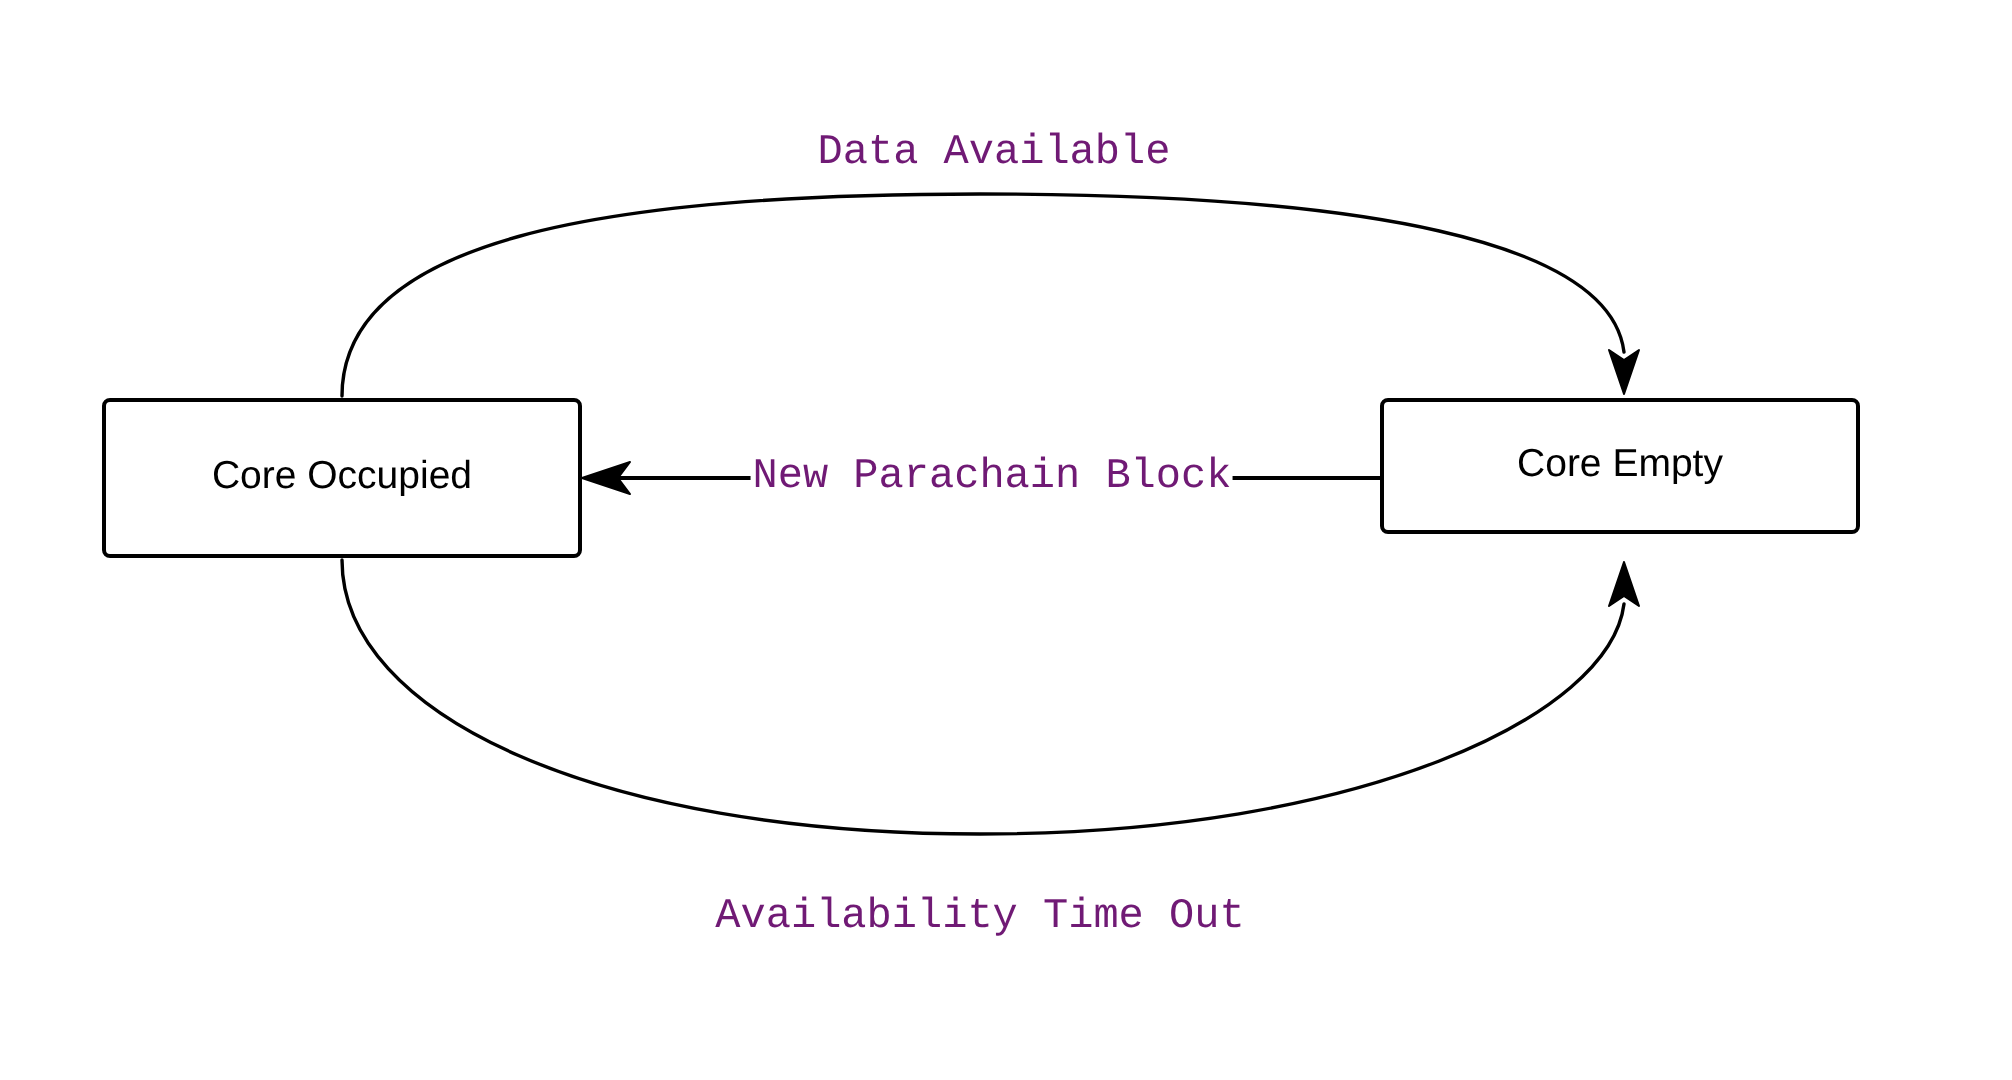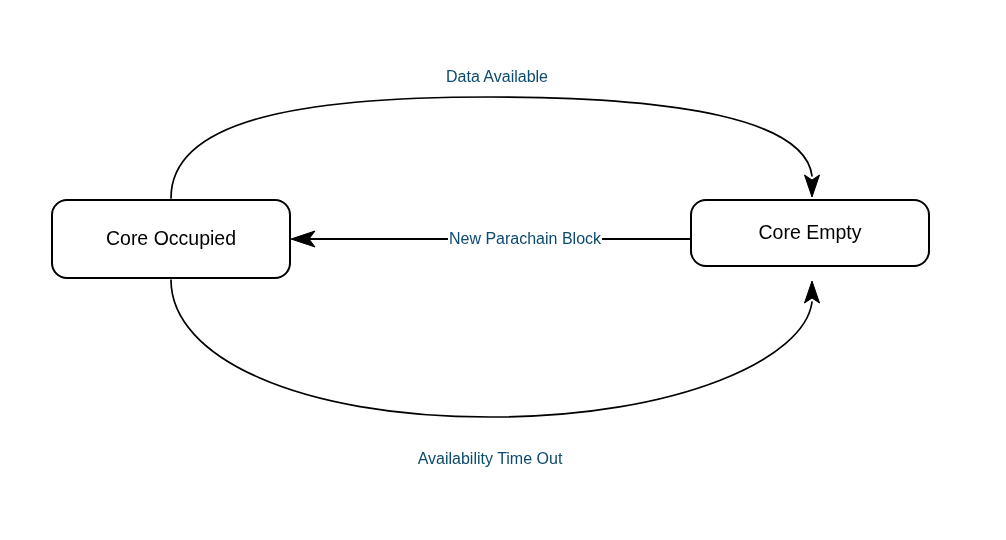--- a/index.html
+++ b/index.html
@@ -23,21 +23,21 @@
     left: 0;
     top: 0;
     width: 1006px;
     height: 540px;
     display: block;
   }
   .state-node {
     position: absolute;
     box-sizing: border-box;
     border: 2px solid #000000;
-    border-radius: 16px;
+    border-radius: 4px;
     background: #ffffff;
     display: flex;
     align-items: center;
     justify-content: center;
   }
   .state-label {
     font-family: "Liberation Sans", sans-serif;
     font-size: 19.5px;
     color: #000000;
     line-height: 1;
@@ -50,31 +50,30 @@
     height: 80px;
   }
   #node-core-empty {
     left: 690px;
     top: 199px;
     width: 240px;
     height: 68px;
   }
   .edge-label {
     position: absolute;
-    font-family: Liberation Sans, sans-serif;
-    font-size: 16px;
-    color: #0c4a6e;
+    font-family: Liberation Mono, monospace;
+    font-size: 21px;
+    color: #701a75;
     line-height: 1;
     white-space: nowrap;
     transform: translate(-50%, -50%);
   }
   .edge-label.on-line {
     background: #ffffff;
     padding: 0 1px;
-    margin-left: 29px;
   }
   #label-data-available {
     left: 497px;
     top: 77px;
   }
   #label-availability-time-out {
     left: 490px;
     top: 459px;
   }
   #label-new-parachain-block {

